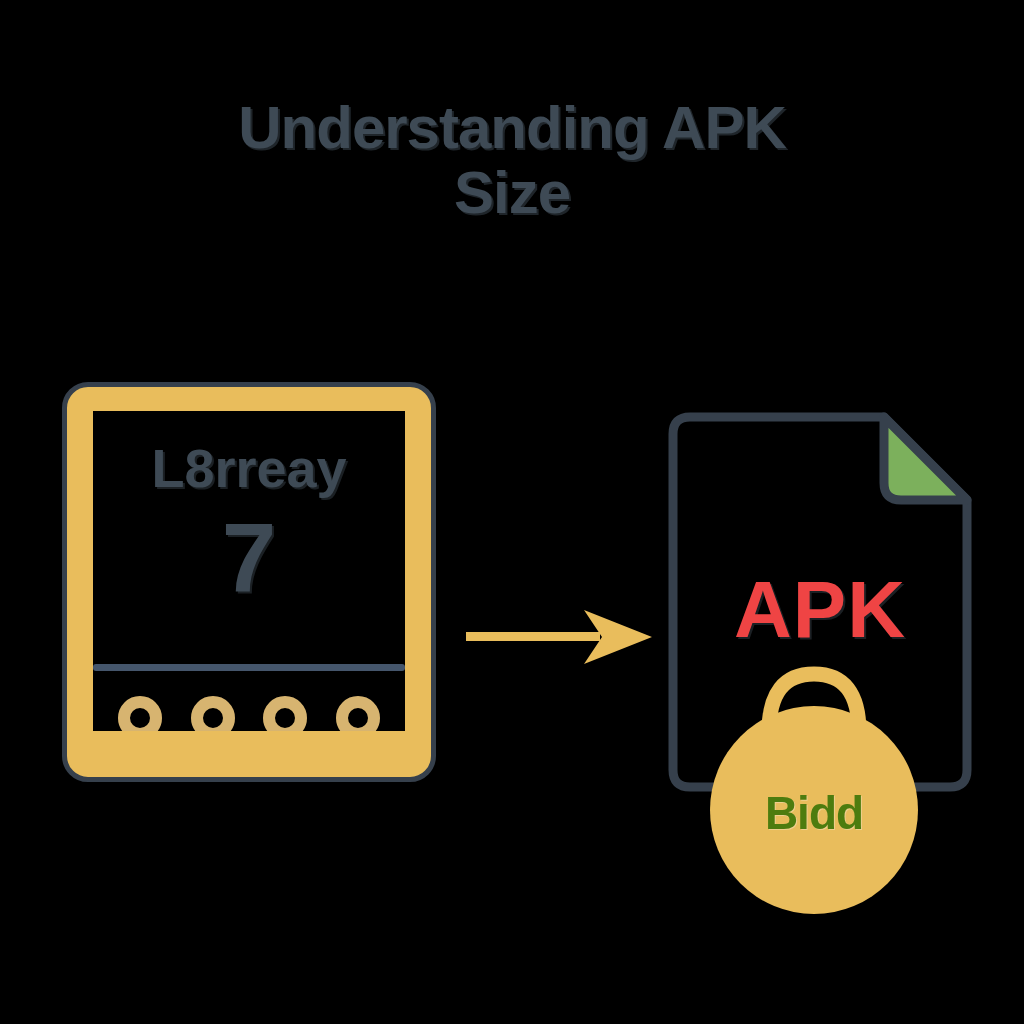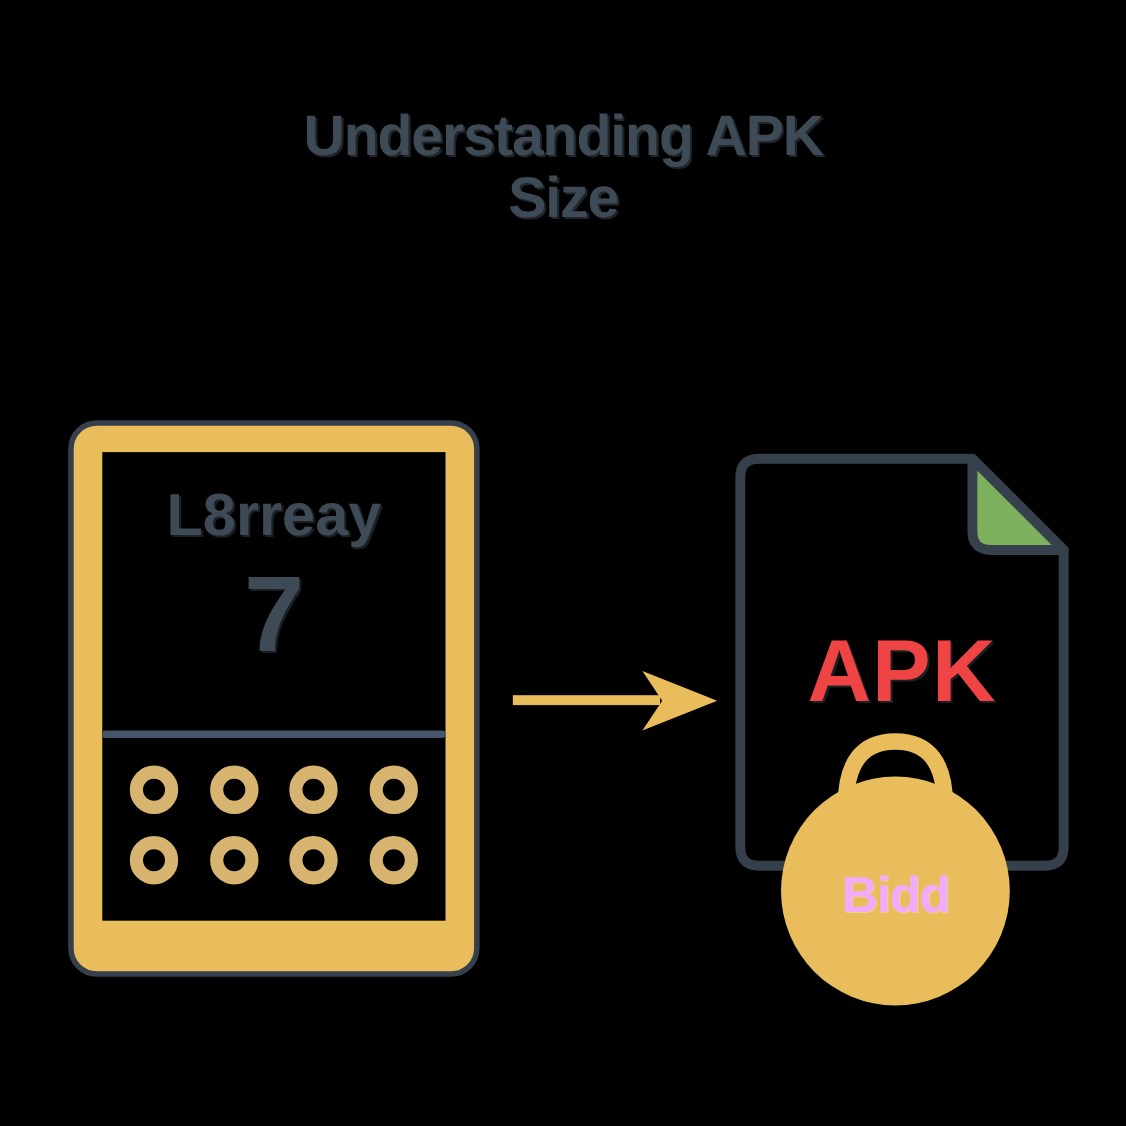--- a/index.html
+++ b/index.html
@@ -19,34 +19,34 @@
   
   .title {
     position: absolute;
     left: 0;
     top: 96px;
     width: 1024px;
     text-align: center;
     color: #3e4a55;
     font-family: "Liberation Sans", sans-serif;
     font-weight: bold;
-    font-size: 52px;
+    font-size: 60px;
     line-height: 1.08;
     letter-spacing: -1px;
     text-shadow: 2px 2px 0 rgba(90,105,120,0.35);
     white-space: pre-line;
   }
 
   
   .device {
     position: absolute;
     left: 62px;
     top: 382px;
     width: 374px;
-    height: 506px;
+    height: 400px;
     background: #e9bd5c;
     border: 5px solid #36404c;
     border-radius: 26px;
     box-sizing: border-box;
   }
   .device-screen {
     position: absolute;
     left: 26px;
     top: 24px;
     right: 26px;
@@ -149,21 +149,21 @@
     top: 660px;
     width: 216px;
     height: 256px;
   }
   .badge-text {
     position: absolute;
     left: 0;
     top: 126px;
     width: 100%;
     text-align: center;
-    color: #f0abfc;
+    color: #4d7c0f;
     font-size: 46px;
     font-weight: bold;
     letter-spacing: -1px;
     text-shadow: 1px 1px 0 rgba(240,210,150,0.85);
     pointer-events: none;
   }
 </style>
 </head>
 <body>
 

